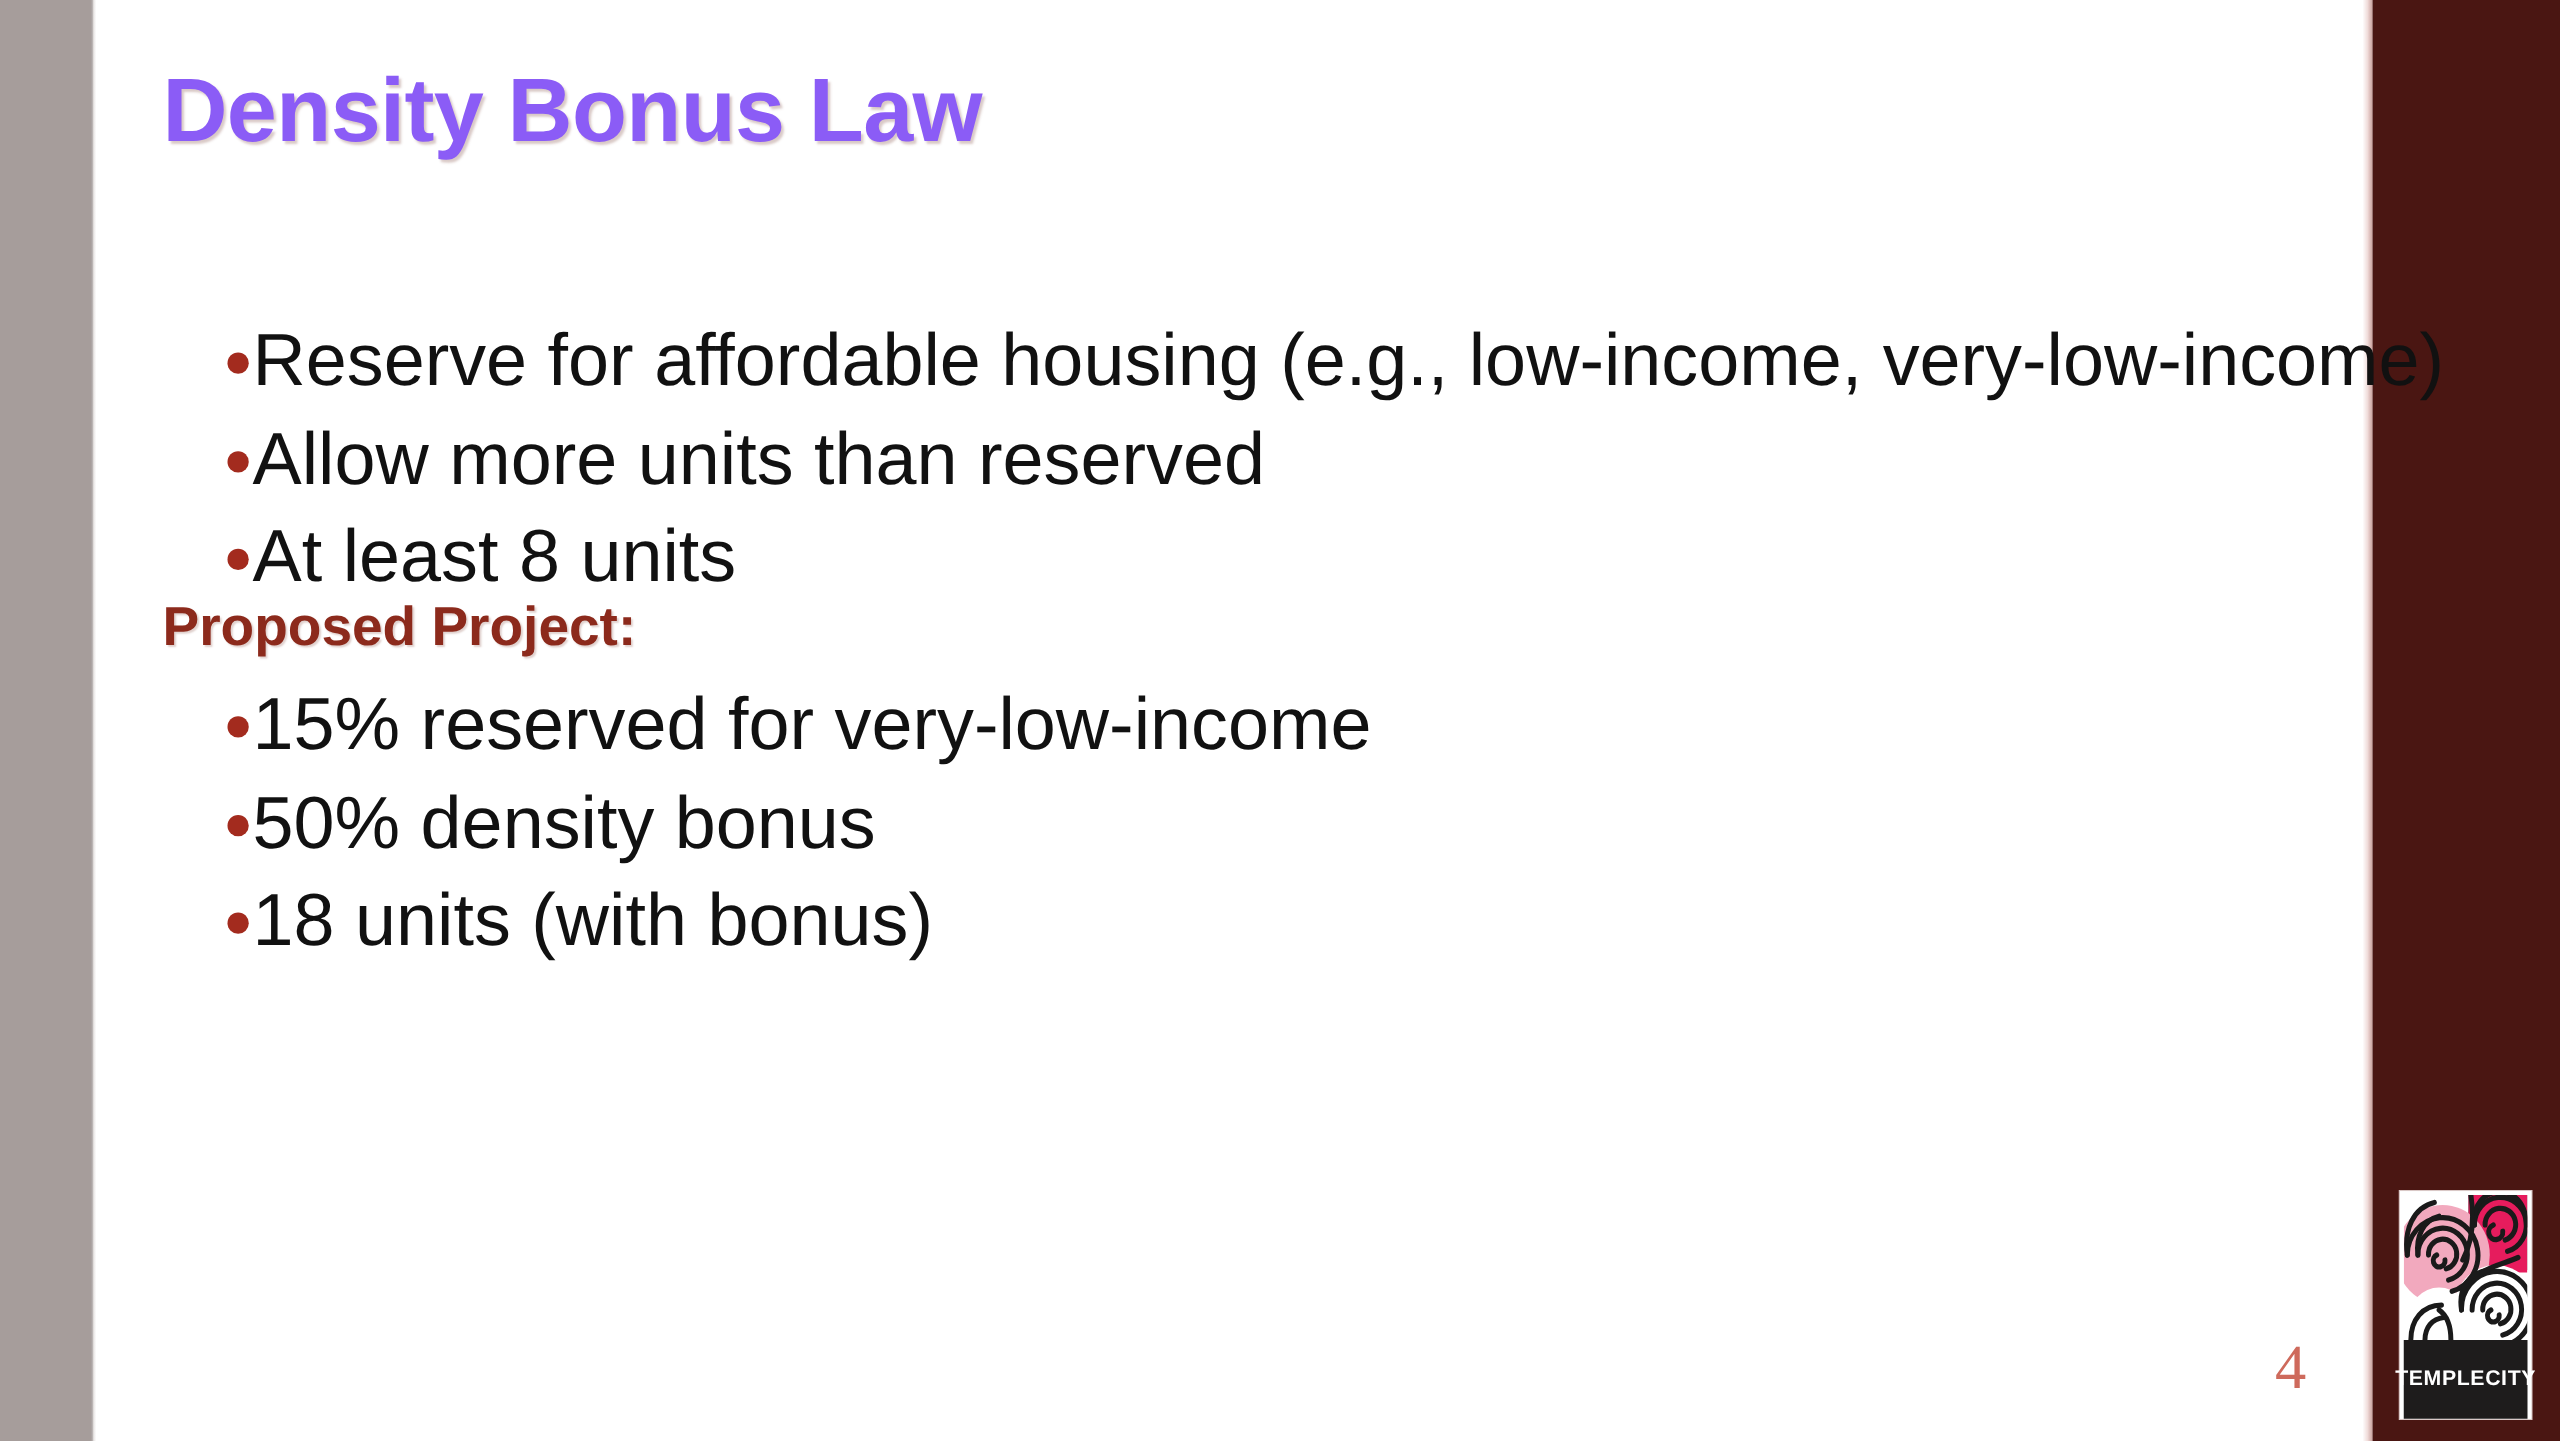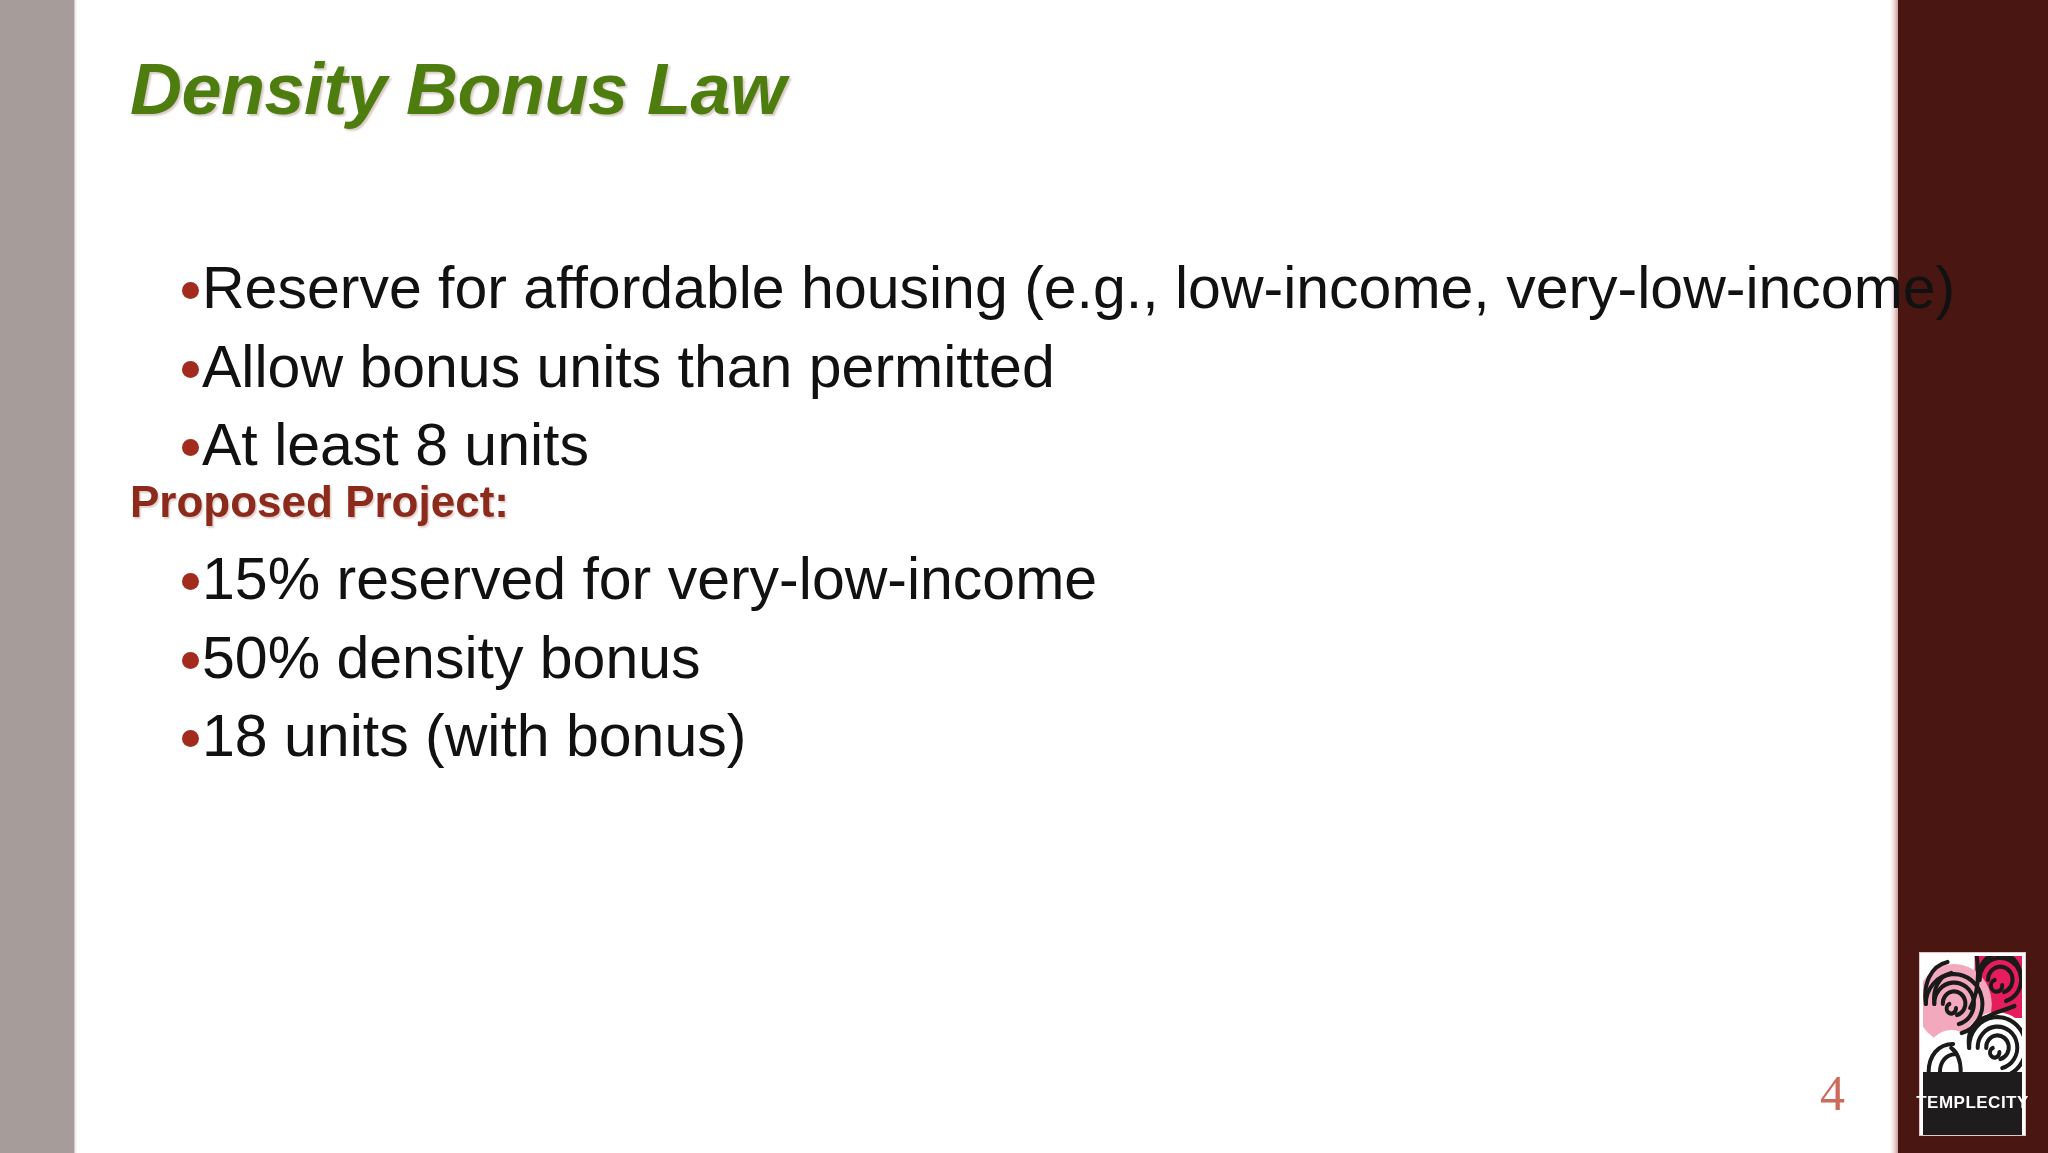--- a/index.html
+++ b/index.html
@@ -56,26 +56,25 @@
     background: linear-gradient(to right, #ffffff, #f0dcda, #c9a09c);
   }
 
   
   .slide-title {
     position: absolute;
     left: 130px;
     top: 52px;
     font-size: 72px;
     font-weight: bold;
-    color: #4d7c0f;
+    color: #8b5cf6;
     letter-spacing: -0.5px;
     line-height: 1.05;
     text-shadow: 2px 2px 2px rgba(120,60,50,0.28);
     white-space: nowrap;
-    font-style: italic;
   }
 
   
   .body-area {
     position: absolute;
     left: 130px;
     top: 258px;
     width: 1720px;
   }
 
@@ -189,21 +188,21 @@
 
   <div class="body-area">
 
     <ul class="bullet-list group-one">
       <li class="bullet-item">
         <span class="bullet-dot"></span>
         <span class="bullet-text">Reserve for affordable housing (e.g., low-income, very-low-income)</span>
       </li>
       <li class="bullet-item">
         <span class="bullet-dot"></span>
-        <span class="bullet-text">Allow bonus units than permitted</span>
+        <span class="bullet-text">Allow more units than reserved</span>
       </li>
       <li class="bullet-item">
         <span class="bullet-dot"></span>
         <span class="bullet-text">At least 8 units</span>
       </li>
     </ul>
 
     <div class="section-heading">Proposed Project:</div>
 
     <ul class="bullet-list group-two">

